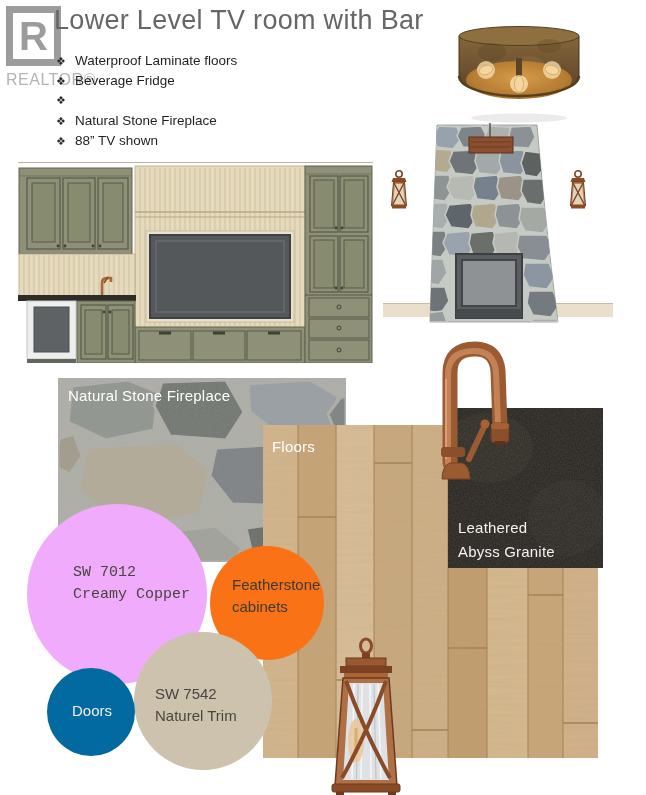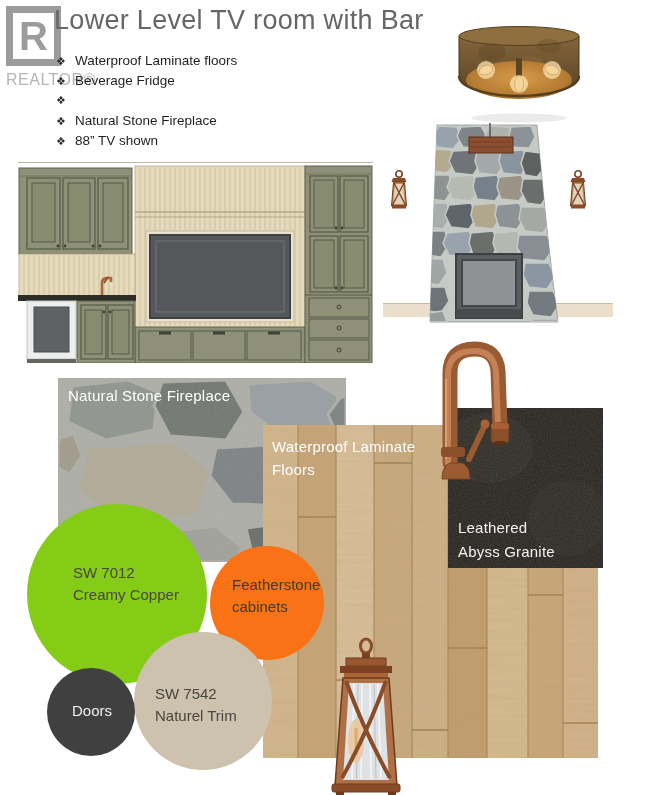--- a/index.html
+++ b/index.html
@@ -343,21 +343,20 @@
         <line x1="111" y1="38" x2="149" y2="38"></line>
         <line x1="149" y1="305" x2="185" y2="305"></line>
         <line x1="185" y1="223" x2="224" y2="223"></line>
         <line x1="224" y1="120" x2="265" y2="120"></line>
         <line x1="265" y1="170" x2="300" y2="170"></line>
         <line x1="300" y1="298" x2="335" y2="298"></line>
       </g>
       <rect width="335" height="333" filter="url(#wg)"></rect>
     </svg>
     <div class="swatch-label" style="left:9px;top:10px;">
-      <div>Waterproof Laminate</div>
       <div>Floors</div>
     </div>
   </div>
 
   <div class="abs granite">
     <svg width="155" height="160" viewBox="0 0 155 160">
       <defs>
         <filter id="gn" x="0" y="0" width="100%" height="100%">
           <feTurbulence type="fractalNoise" baseFrequency="0.8" numOctaves="2" seed="11"></feTurbulence>
           <feColorMatrix type="matrix" values="0 0 0 0 0.42  0 0 0 0 0.40  0 0 0 0 0.37  0 0 0 0.25 0"></feColorMatrix>
@@ -386,39 +385,39 @@
       </g>
       <g>
         <line x1="32" y1="120" x2="47" y2="88" stroke="#9a5a32" stroke-width="6" stroke-linecap="round"></line>
         <circle cx="48" cy="85" r="4.5" fill="#aa6136"></circle>
       </g>
       <rect x="4" y="108" width="24" height="10" rx="3" fill="#8c4f2c"></rect>
       <path d="M5 140 Q5 127 13 124 L25 124 Q33 127 33 140 Z" fill="#9a5a32" stroke="#7a431f" stroke-width="1"></path>
     </svg>
   </div>
 
-  <div class="circle c-creamy" style="background-color: #84cc16;">
+  <div class="circle c-creamy" style="background-color: #f0abfc; font-family: Liberation Mono, monospace;">
     <div class="clabel" style="color: rgb(72, 70, 63);">
       <div>SW 7012</div>
       <div>Creamy Copper</div>
     </div>
   </div>
   <div class="circle c-feather" style="background-color: #f97316;">
     <div class="clabel" style="color: rgb(59, 58, 48);">
       <div>Featherstone</div>
       <div>cabinets</div>
     </div>
   </div>
   <div class="circle c-naturel" style="background-color: rgb(205, 194, 174);">
     <div class="clabel" style="color: rgb(72, 70, 63);">
       <div>SW 7542</div>
       <div>Naturel Trim</div>
     </div>
   </div>
-  <div class="circle c-doors" style="background-color: #404040;">
+  <div class="circle c-doors" style="background-color: #0369a1;">
     <div class="clabel" style="color: rgb(241, 238, 232);">
       <div>Doors</div>
     </div>
   </div>
 
   <div class="abs lantern">
     <svg width="80" height="159" viewBox="0 0 80 159">
       <ellipse cx="40" cy="10" rx="5.5" ry="7" fill="none" stroke="#8a4c28" stroke-width="3"></ellipse>
       <rect x="36" y="17" width="8" height="5" fill="#7c4022"></rect>
       <rect x="20" y="22" width="40" height="8" fill="#9a5830" stroke="#6f3a1c" stroke-width="1"></rect>

